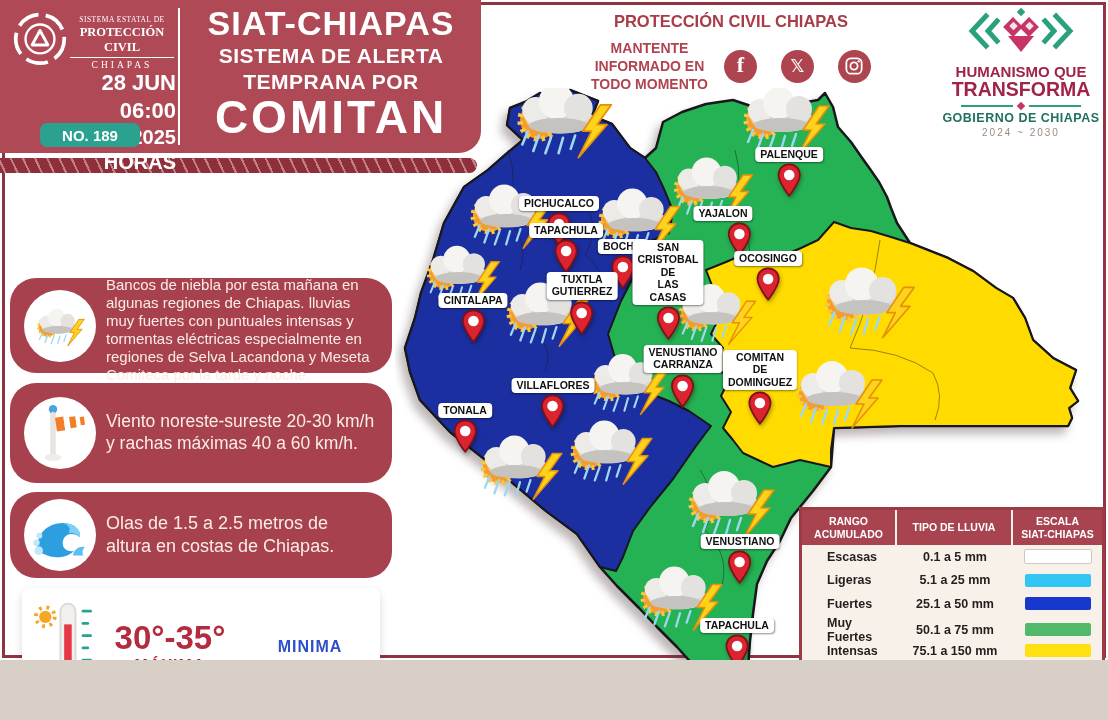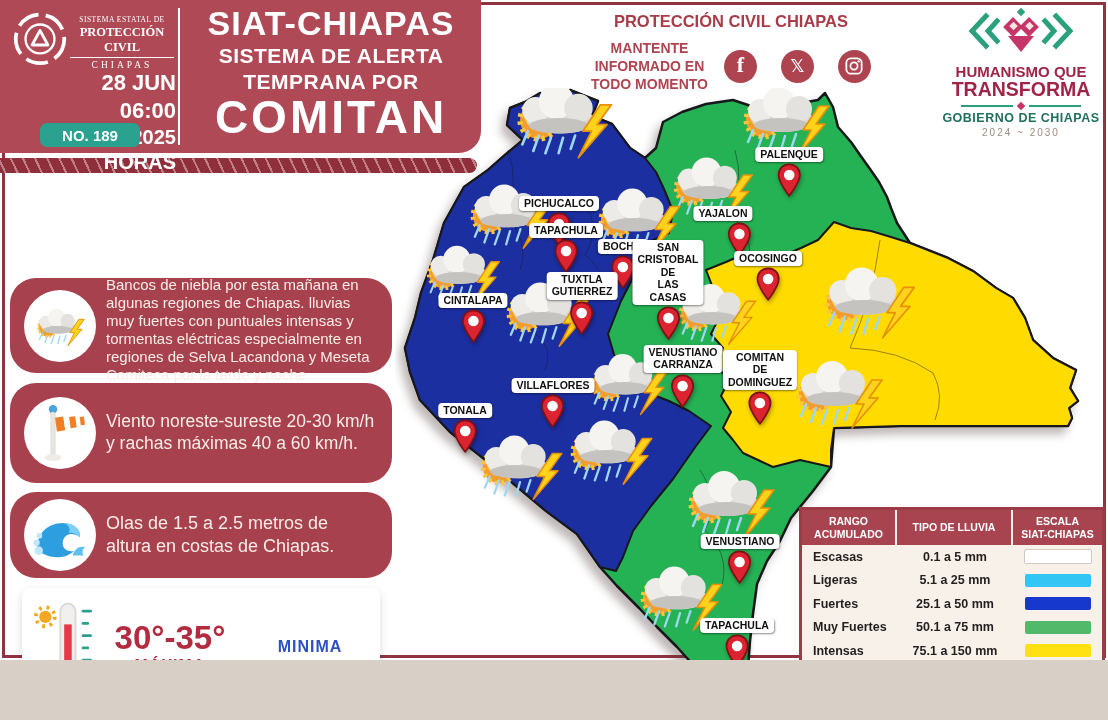--- a/index.html
+++ b/index.html
@@ -92,21 +92,21 @@
 
   
   .legend{position:absolute;left:799px;top:507px;width:306px;height:202px;background:#f8f1e9;
           border:3px solid #9c3a46;box-sizing:border-box;z-index:8;}
   .lg-head{display:grid;grid-template-columns:95px 116px 1fr;height:35px;}
   .lg-head-cell{background:#a84350;color:#fff;font-size:10.5px;font-weight:800;display:flex;
                 align-items:center;justify-content:center;text-align:center;line-height:1.15;
                 border-right:2px solid #f8f1e9;white-space:pre-line;}
   .lg-head-cell:last-child{border-right:none;}
   .lg-row{display:grid;grid-template-columns:95px 116px 1fr;height:23.5px;align-items:center;}
-  .lg-type{padding-left:11px;font-size:12.5px;font-weight:bold;color:#231f1f;}
+  .lg-type{padding-left:25px;font-size:12.5px;font-weight:bold;color:#231f1f;}
   .lg-range{text-align:center;font-size:12.5px;font-weight:bold;color:#231f1f;}
   .lg-swatch-cell{display:flex;justify-content:center;}
   .lg-swatch{width:66px;height:13px;border-radius:2px;}
 </style>
 </head>
 <body>
 
 <div class="canvas">
   <div class="frame"></div>
 

